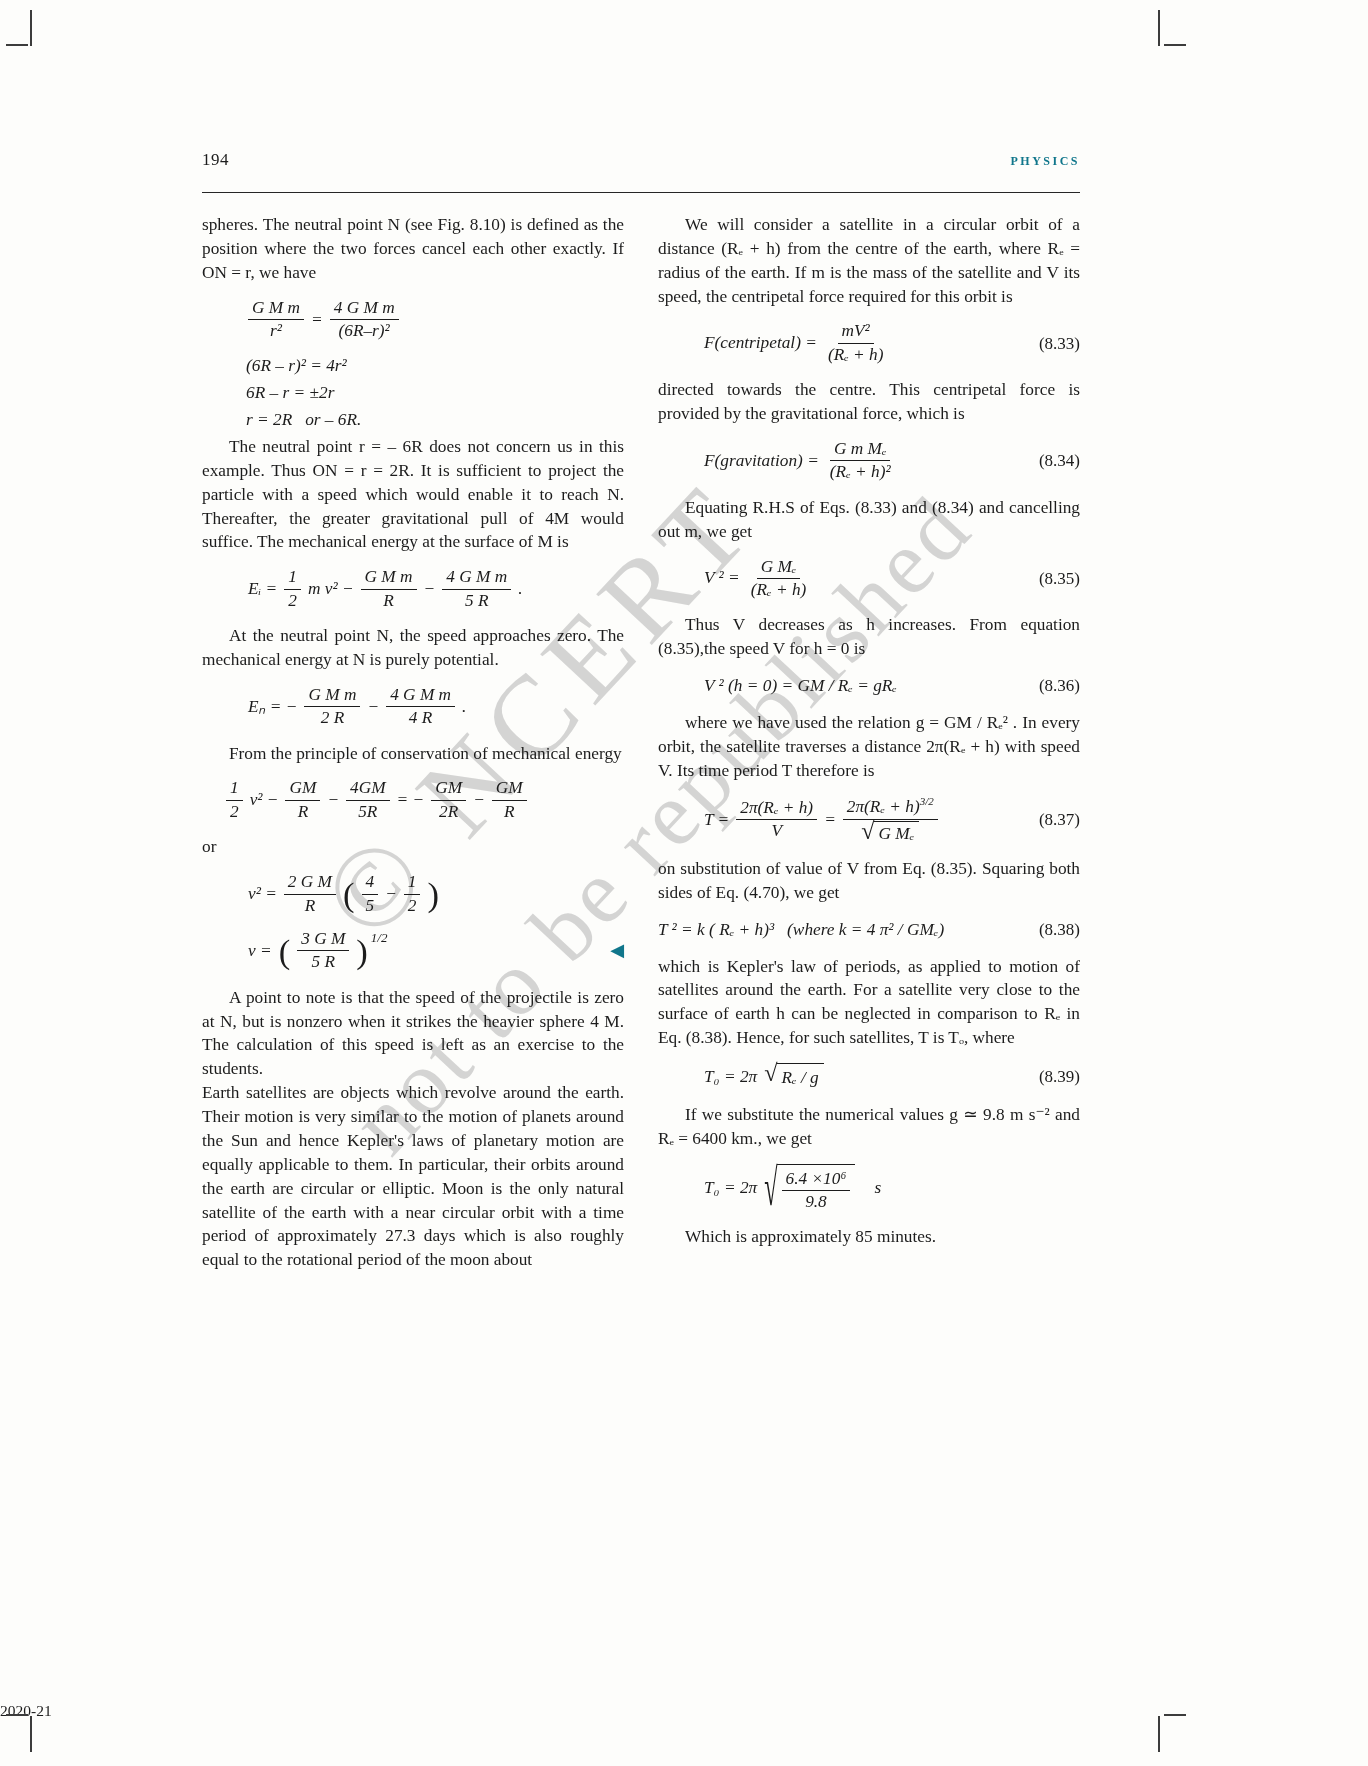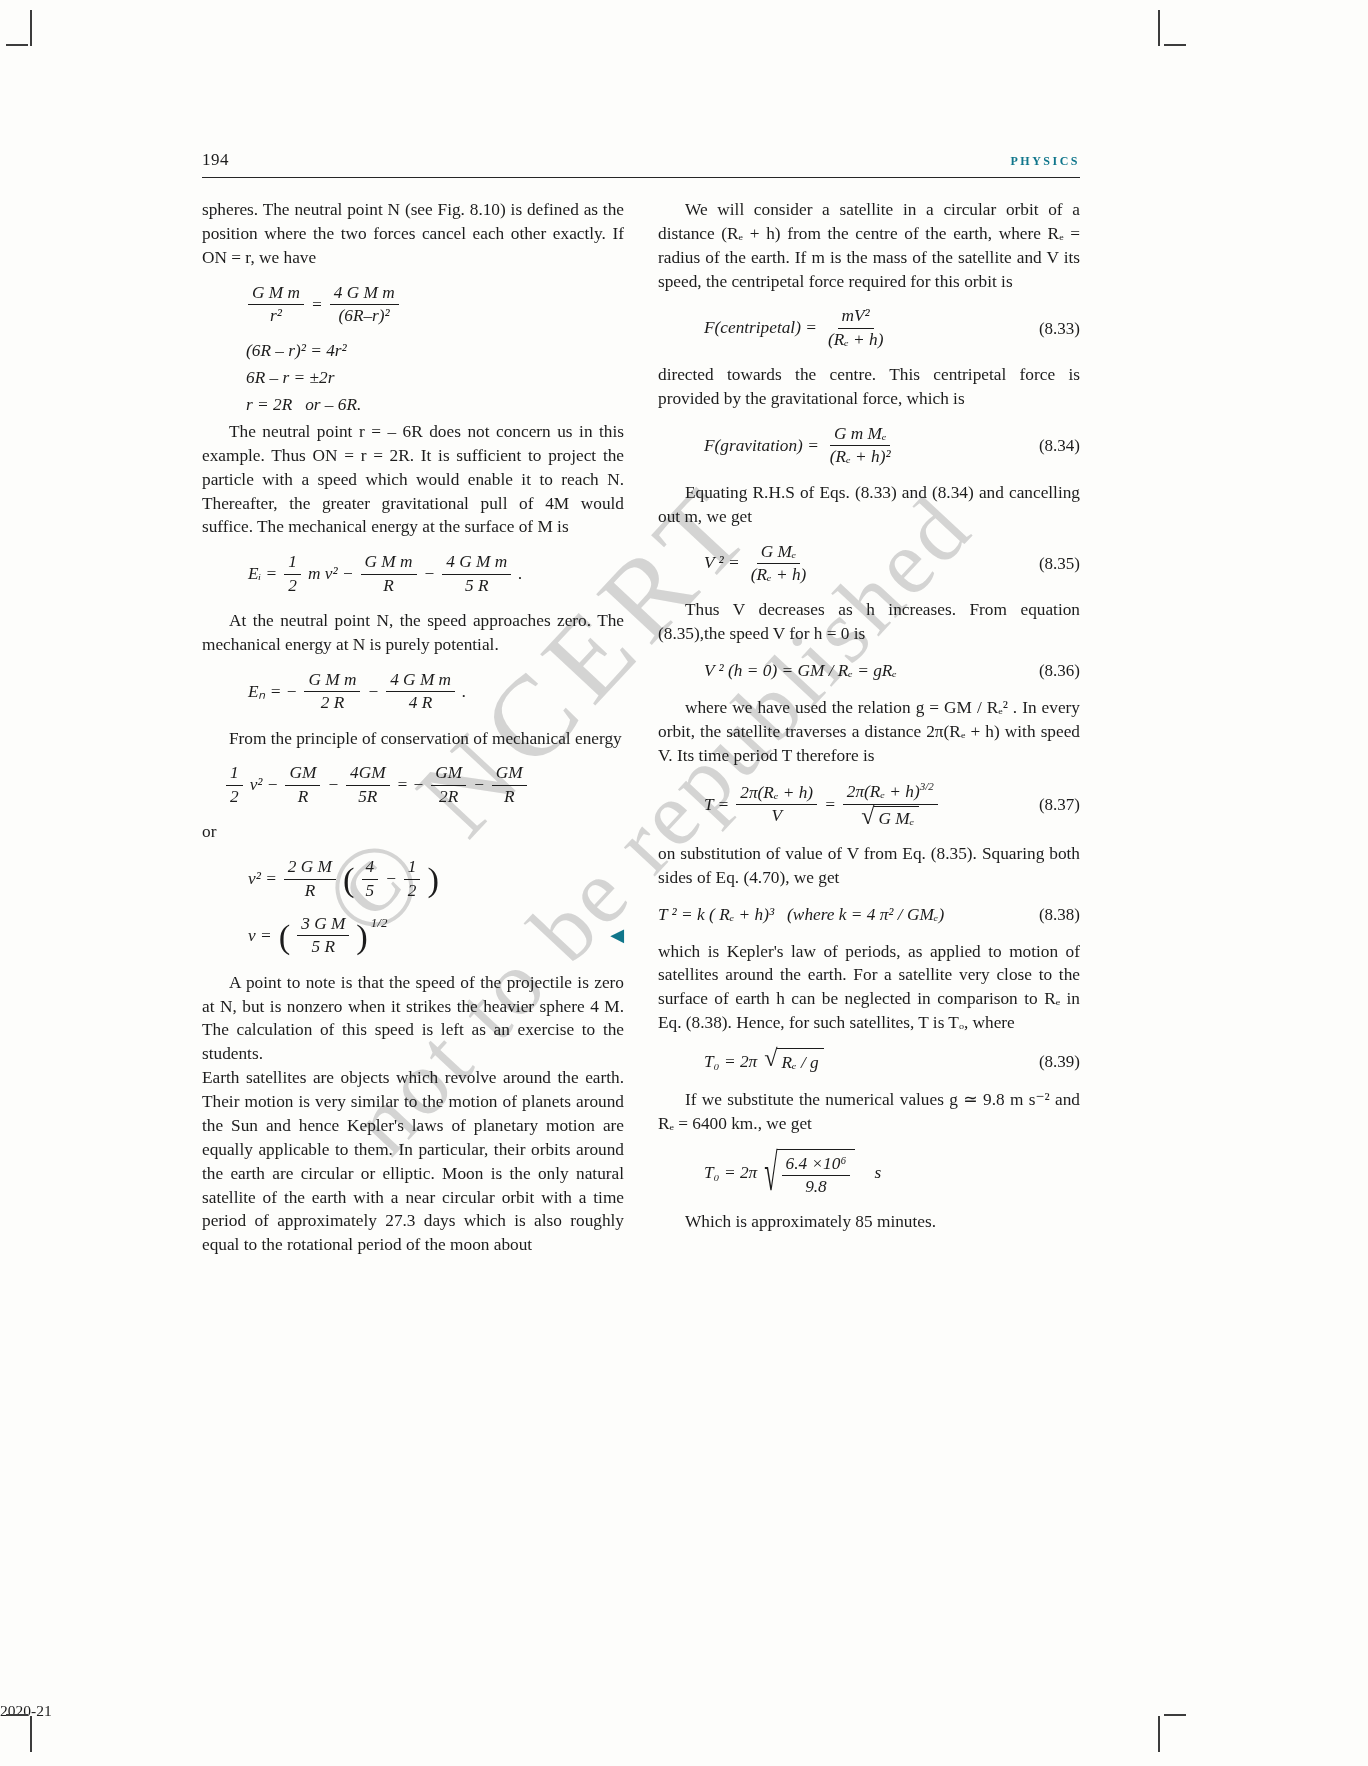--- a/index.html
+++ b/index.html
@@ -7,21 +7,21 @@
   html,body{margin:0;padding:0;}
   body{width:1368px;height:1766px;background:#fdfdfb;position:relative;overflow:hidden;
        font-family:"Liberation Serif", serif;color:var(--ink);}
   .crop{position:absolute;background:#3c3c3c;z-index:3;}
   .watermark{position:absolute;left:90px;top:620px;width:1010px;z-index:1;
      transform:rotate(-47deg);text-align:center;color:#b4b4b4;opacity:.55;pointer-events:none;}
   .watermark .wm1{font-size:115px;letter-spacing:12px;}
   .watermark .wm2{font-size:92px;letter-spacing:4px;margin-top:48px;white-space:nowrap;}
   .content{position:absolute;left:202px;top:150px;width:878px;z-index:2;}
   .header{display:flex;justify-content:space-between;align-items:baseline;
-          border-bottom:1.8px solid #262626;padding-bottom:7px;}
+          border-bottom:1.8px solid #262626;padding-bottom:22px;}
   .pageno{font-size:17px;letter-spacing:.5px;}
   .subject{font-size:12px;font-weight:bold;color:var(--accent);letter-spacing:2.5px;}
   .columns{display:flex;gap:34px;margin-top:20px;}
   .col{width:422px;font-size:17.3px;line-height:1.38;text-align:justify;}
   .col p{margin:0;}
   .col p.indent{text-indent:27px;}
   .eq-row{display:flex;align-items:center;justify-content:space-between;margin:13px 0;}
   .eq-main{display:inline-flex;align-items:center;gap:7px;font-style:italic;margin-left:46px;}
   .eq-main.flush{margin-left:0;}
   .eq-tag{font-style:normal;font-size:17px;}

